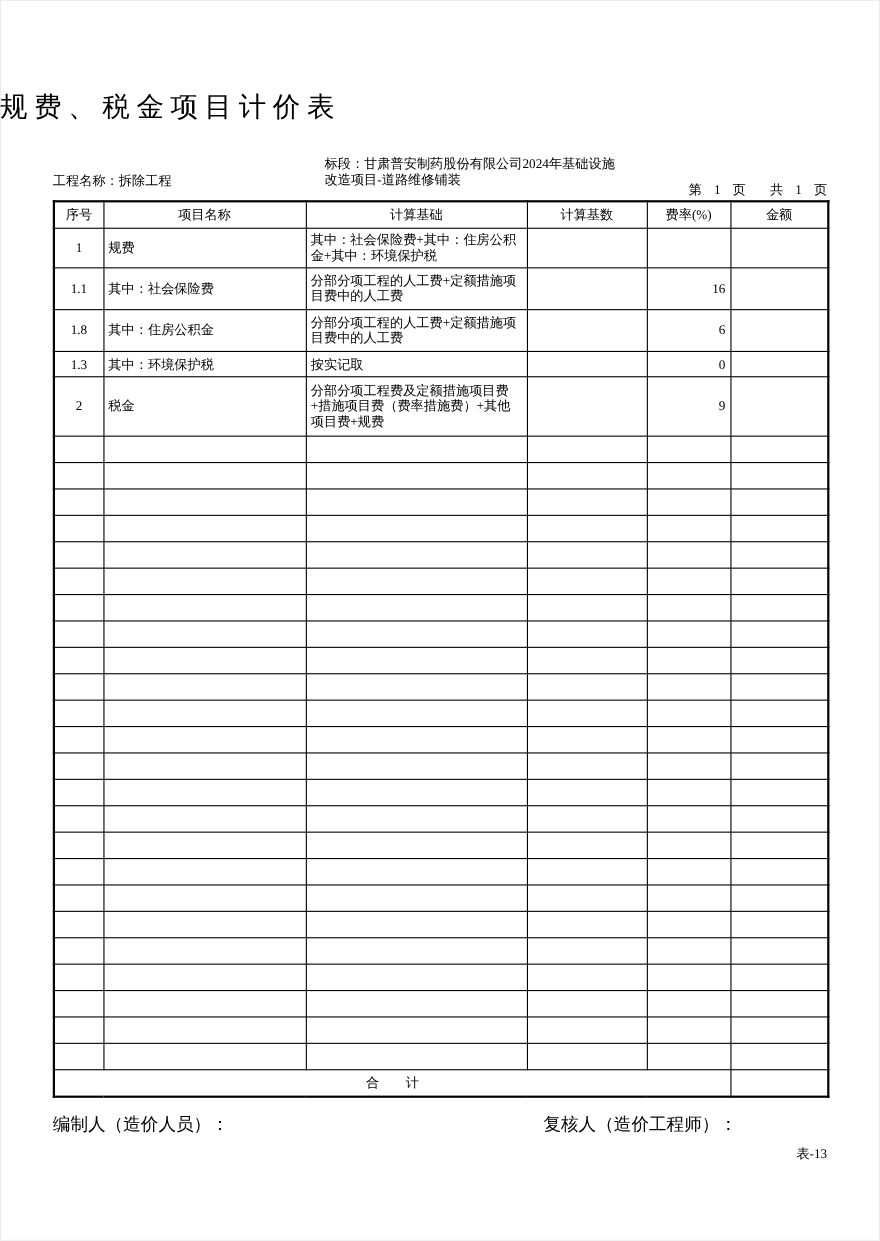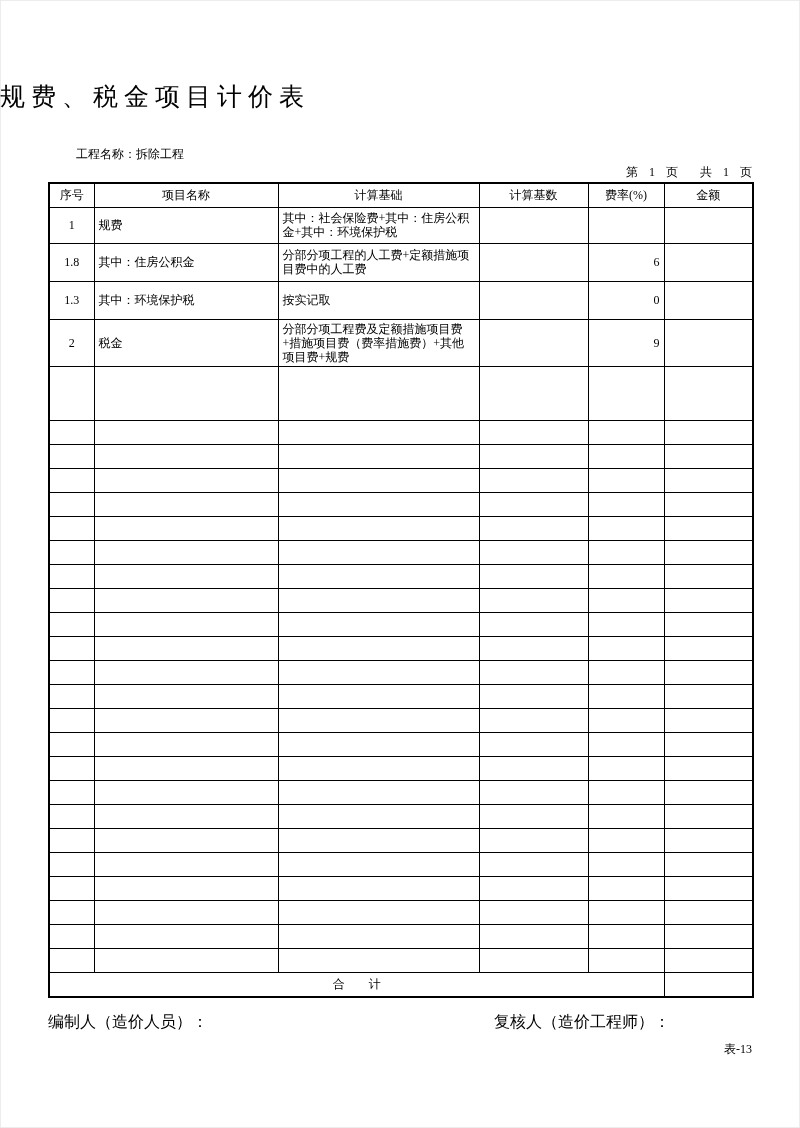--- a/index.html
+++ b/index.html
@@ -11,21 +11,21 @@
   }
   .page-title{
     position:absolute;top:80px;left:0;width:800px;
     text-align:left;font-size:25px;letter-spacing:6px;
     white-space:nowrap;font-weight:500;
   }
   .meta{
     position:absolute;left:48px;top:140px;width:704px;height:42px;
     font-size:12px;line-height:14px;
   }
-  .meta .project{position:absolute;left:0;bottom:21px;white-space:nowrap;margin-left:28px;}
+  .meta .project{position:absolute;left:0;bottom:11px;white-space:nowrap;}
   .meta .section{position:absolute;left:247px;top:2px;white-space:nowrap;}
   .meta .pagination{position:absolute;right:0;bottom:3px;white-space:pre;word-spacing:8px;}
   table.fee-table{
     position:absolute;left:48px;top:182px;width:704px;
     border-collapse:collapse;table-layout:fixed;
     font-size:12px;border:2px solid #000;
   }
   .fee-table th,.fee-table td{
     border:1px solid #000;padding:2px 4px;vertical-align:middle;
     overflow:hidden;line-height:14px;
@@ -57,20 +57,24 @@
     text-align:right;font-size:12px;
   }
 </style>
 </head>
 <body>
 
 <div class="page-title">规费、税金项目计价表</div>
 
 <div class="meta">
   <div class="project">工程名称：拆除工程</div>
+  <div class="section">
+    <div>标段：甘肃普安制药股份有限公司2024年基础设施</div>
+    <div>改造项目-道路维修铺装</div>
+  </div>
   <div class="pagination">第 1 页  共 1 页</div>
 </div>
 
 <table class="fee-table">
   <colgroup>
     <col style="width:45px">
       <col style="width:184px">
       <col style="width:201px">
     <col style="width:109px">
       <col style="width:76px">
@@ -89,20 +93,28 @@
   <tbody class="data-body">
       <tr>
         <td class="c-no">1</td>
         <td class="c-name">规费</td>
         <td class="c-basis">其中：社会保险费+其中：住房公积金+其中：环境保护税</td>
         <td class="c-base"></td>
         <td class="c-rate"></td>
         <td class="c-amount"></td>
       </tr>
       <tr>
+        <td class="c-no">1.1</td>
+        <td class="c-name">其中：社会保险费</td>
+        <td class="c-basis">分部分项工程的人工费+定额措施项目费中的人工费</td>
+        <td class="c-base"></td>
+        <td class="c-rate">16</td>
+        <td class="c-amount"></td>
+      </tr>
+      <tr>
         <td class="c-no">1.8</td>
         <td class="c-name">其中：住房公积金</td>
         <td class="c-basis">分部分项工程的人工费+定额措施项目费中的人工费</td>
         <td class="c-base"></td>
         <td class="c-rate">6</td>
         <td class="c-amount"></td>
       </tr>
       <tr>
         <td class="c-no">1.3</td>
         <td class="c-name">其中：环境保护税</td>

